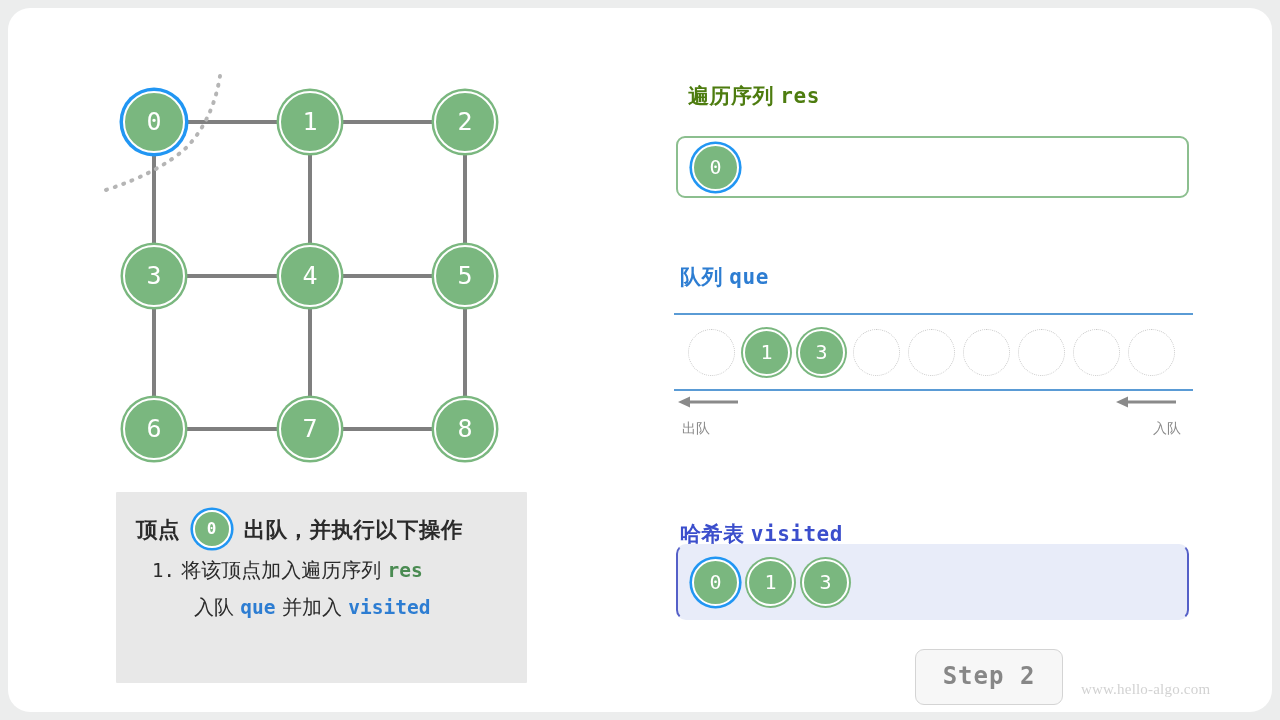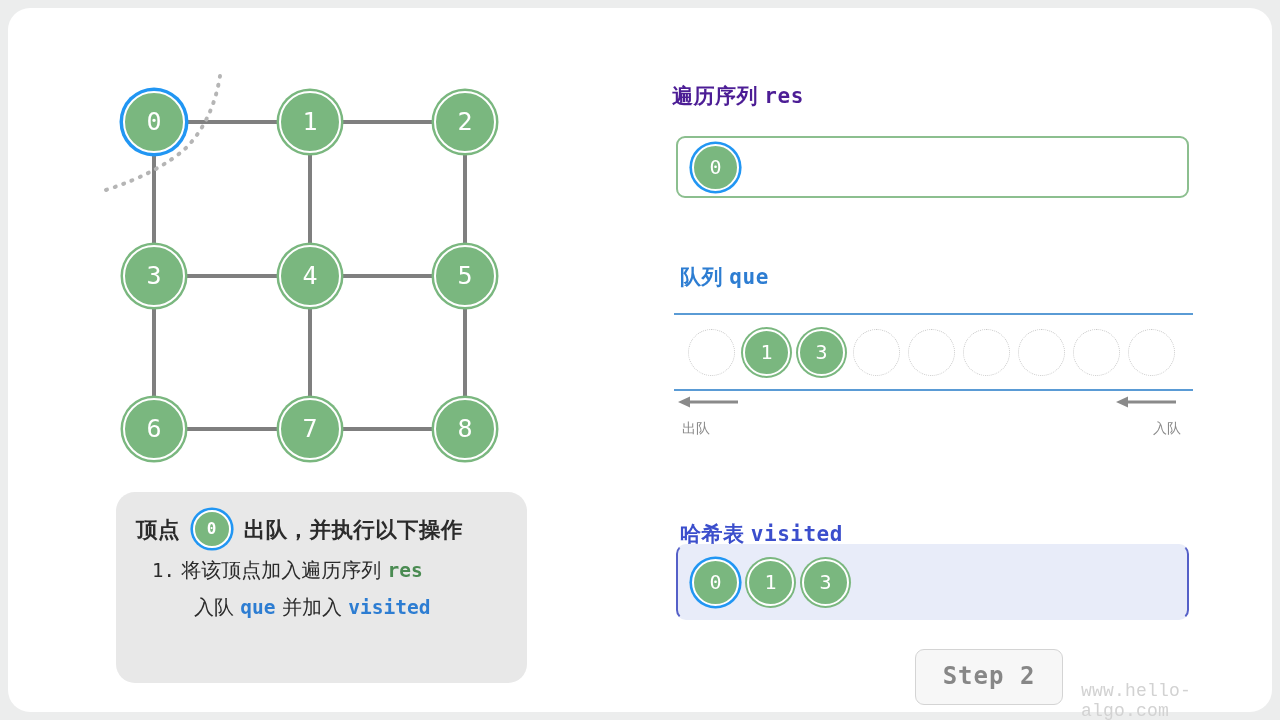--- a/index.html
+++ b/index.html
@@ -64,21 +64,21 @@
   }
 
   
   #caption-box {
     position: absolute;
     left: 108px;
     top: 484px;
     width: 411px;
     height: 191px;
     background: #e8e8e8;
-    border-radius: 19px;
+    border-radius: 1px;
     box-sizing: border-box;
     padding: 14px 20px 0 20px;
   }
   #caption-head {
     display: flex;
     align-items: center;
     font-size: 21.5px;
     font-weight: bold;
     color: #2b2b2b;
     letter-spacing: 0.4px;
@@ -140,21 +140,21 @@
     font-size: 21px;
     font-weight: bold;
     letter-spacing: 0.5px;
     white-space: nowrap;
   }
   .sec-title .mono {
     font-family: "DejaVu Sans Mono", "Liberation Mono", monospace;
     font-size: 21px;
     font-weight: bold;
   }
-  #res-title { left: 4px; top: 74px; color: #4c1d95; }
+  #res-title { left: 20px; top: 74px; color: #4d7c0f; }
   #que-title { left: 12px; top: 255px; color: #2d7dd2; }
   #vis-title { left: 12px; top: 484px; color: #3b4ecc; margin-top: 28px; }
 
   
   #res-box {
     position: absolute;
     left: 8px;
     top: 128px;
     width: 513px;
     height: 62px;
@@ -288,22 +288,22 @@
     font-weight: bold;
     line-height: 53px;
     text-align: center;
     letter-spacing: 1px;
   }
   #watermark {
     position: absolute;
     left: 1073px;
     top: 673px;
     color: #d2d2d2;
-    font-family: Liberation Mono, monospace;
-    font-size: 18px;
+    font-family: Liberation Serif, serif;
+    font-size: 15px;
     letter-spacing: 0.2px;
   }
 </style>
 </head>
 <body>
 
 <div id="stage">
   <div id="card">
 
     <div id="graph-panel">

